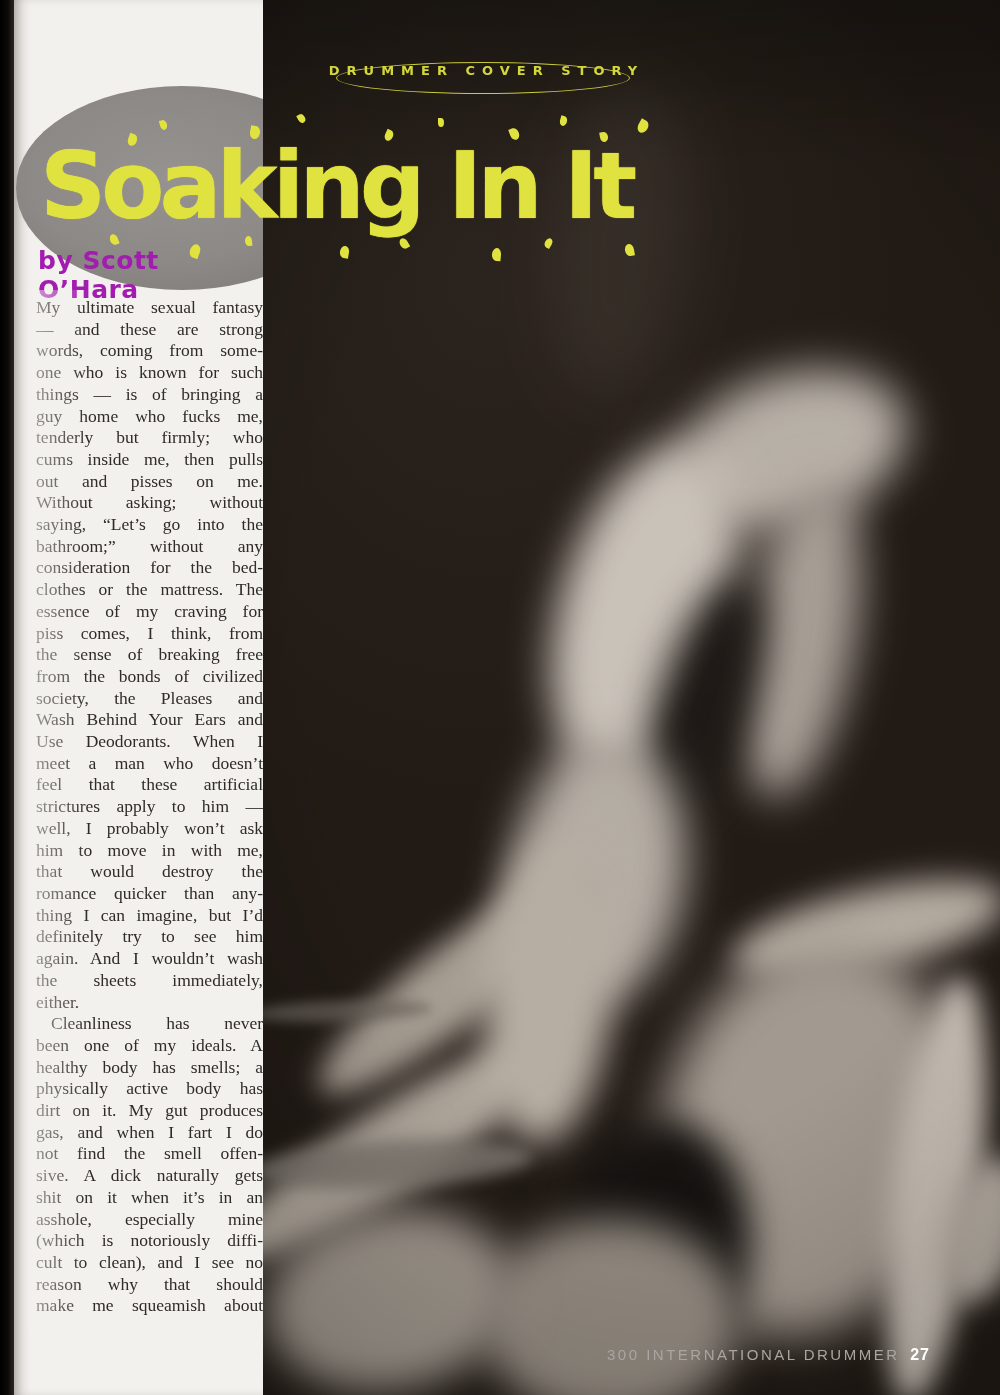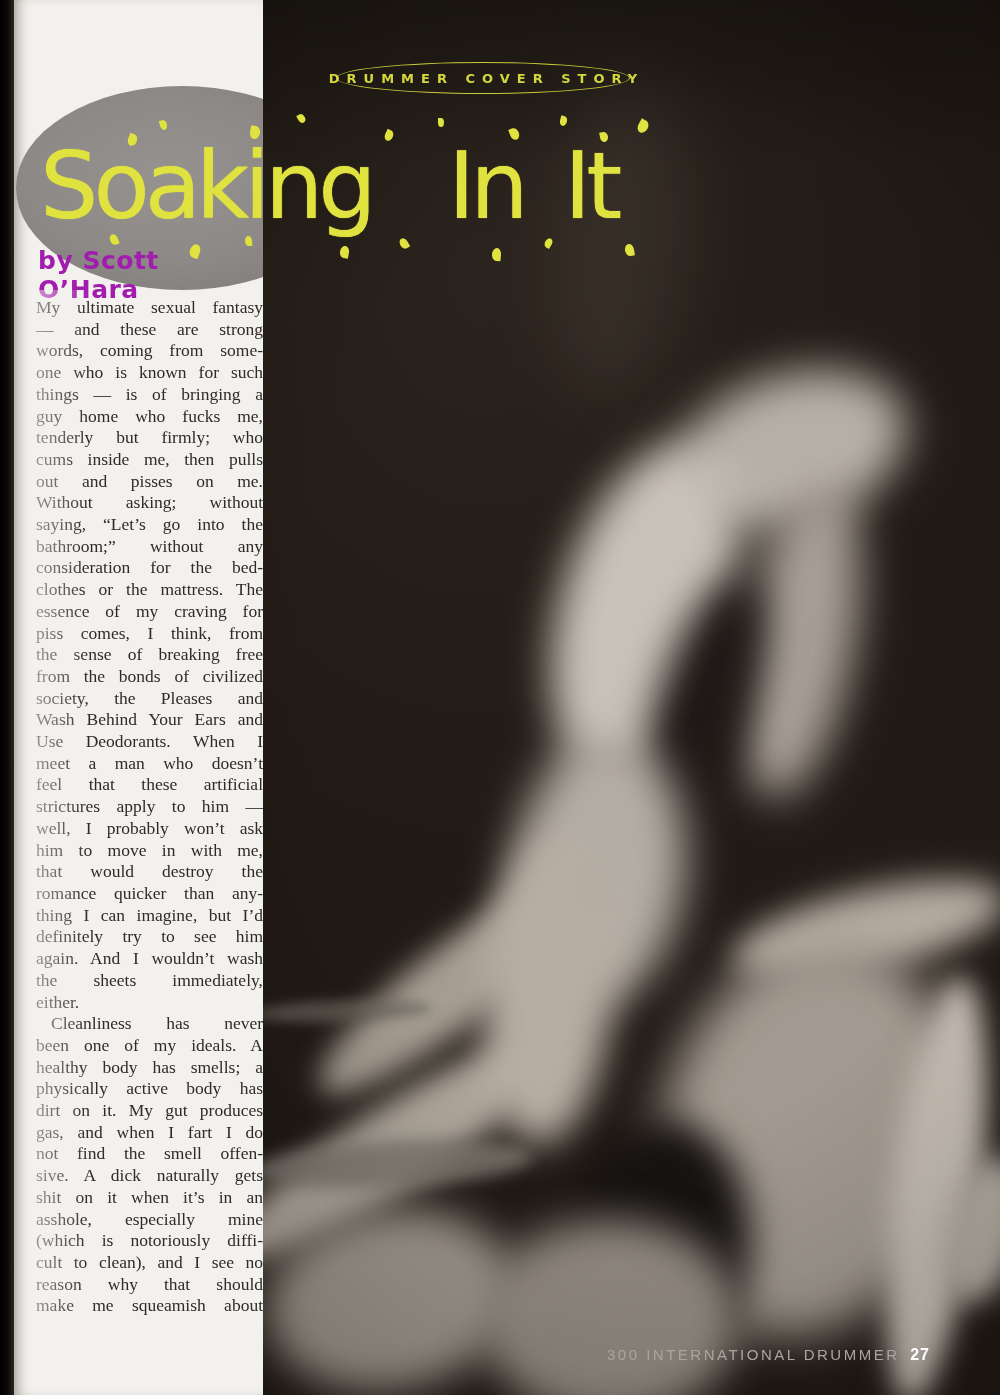--- a/index.html
+++ b/index.html
@@ -75,34 +75,34 @@
     content:"";position:absolute;inset:0;
     background:
       radial-gradient(120% 90% at 55% 45%,rgba(0,0,0,0) 40%,rgba(0,0,0,.38) 100%),
       linear-gradient(180deg,rgba(0,0,0,.25) 0%,rgba(0,0,0,0) 12%);
   }
 
   
   .badge{
     position:absolute;left:336px;top:62px;width:292px;height:30px;z-index:7;
     border:1.5px solid #c9cb3a;border-radius:50%;
-    display:flex;align-items:center;justify-content:center;
+    display:flex;justify-content:center;
   }
   .badge span{
     font-family:"DejaVu Sans",sans-serif;font-weight:bold;font-size:13px;
     letter-spacing:7px;color:#d4d63d;text-indent:7px;white-space:nowrap;
   }
 
   
   .title{
     position:absolute;left:40px;top:112px;width:640px;height:160px;z-index:7;
   }
   .title .word{
     position:absolute;top:0;
-    font-family:"DejaVu Sans",sans-serif;font-weight:normal;font-size:92px;
+    font-family:"DejaVu Sans",sans-serif;font-weight:bold;font-size:92px;
     line-height:150px;color:#e0e23f;letter-spacing:-5px;white-space:nowrap;
     text-shadow:0 0 1px #e0e23f;
   }
   .drip{position:absolute;background:#e0e23f;border-radius:0 55% 55% 55%;z-index:7;}
 
   
   .folio{
     position:absolute;right:70px;top:1346px;z-index:7;white-space:nowrap;
     font-family:"Liberation Sans",sans-serif;font-size:15px;letter-spacing:2.5px;
     color:#a9a5a0;

